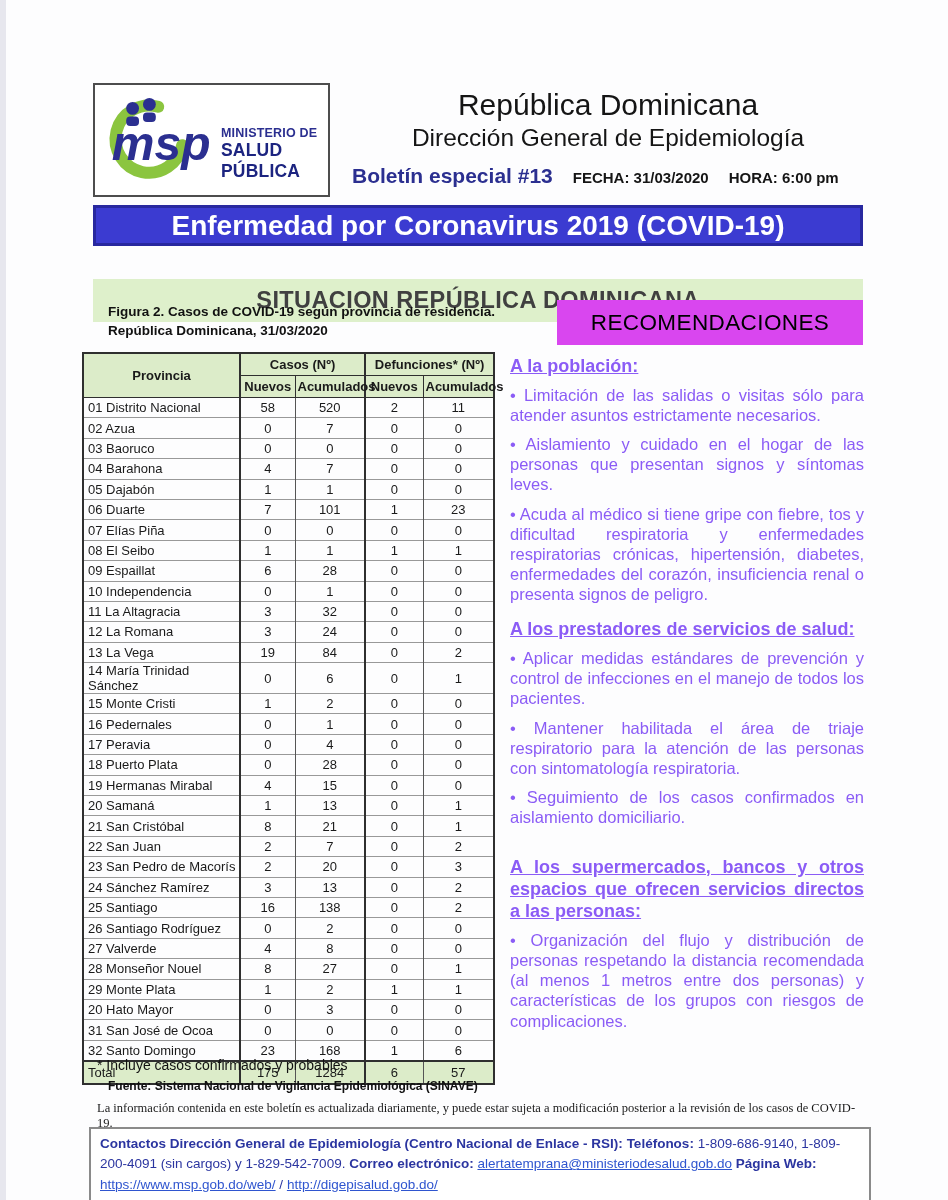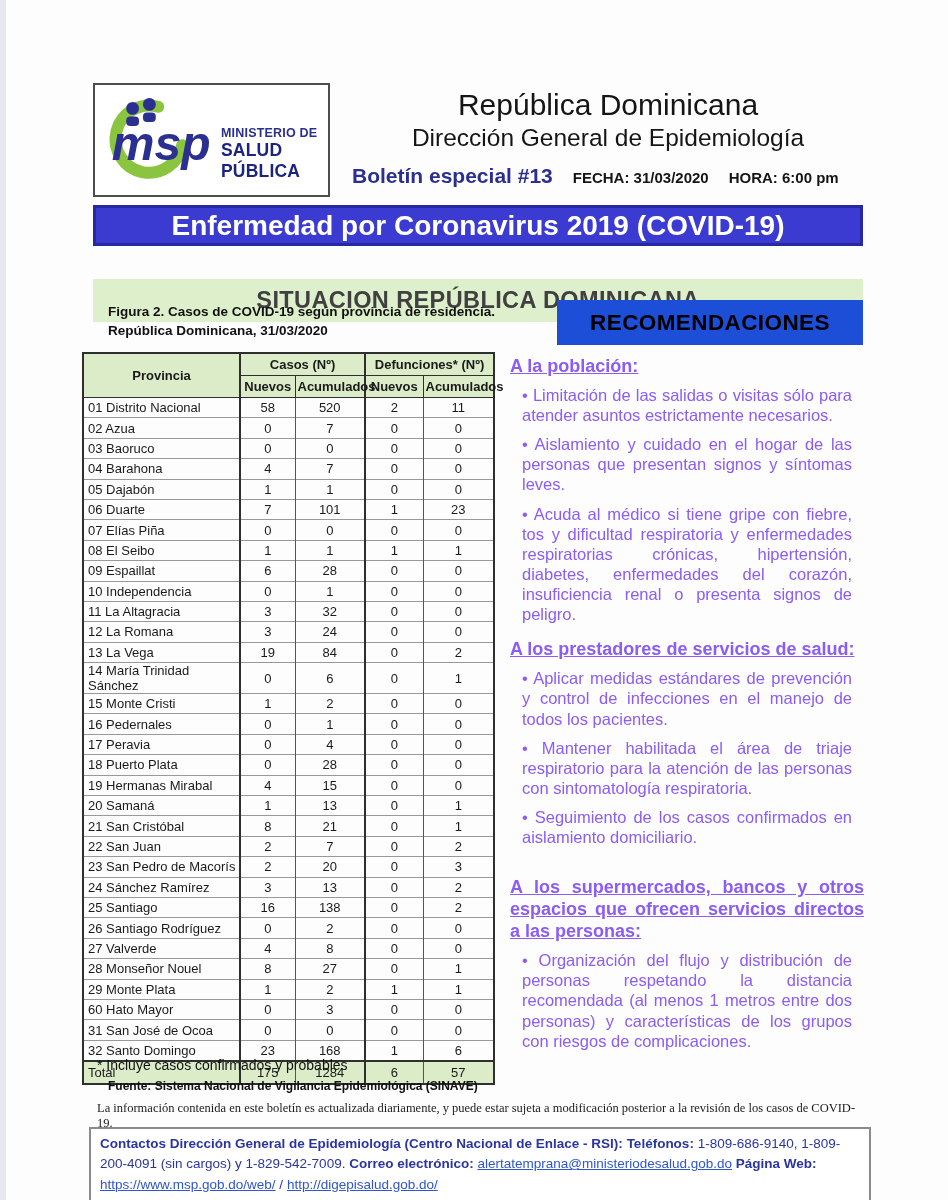--- a/index.html
+++ b/index.html
@@ -22,43 +22,43 @@
 
   
   .banner-main{position:absolute;left:93px;top:205px;width:770px;height:41px;background:#3b3bd1;
     border:3px solid #28289f;box-sizing:border-box;color:#fff;font-weight:bold;font-size:28px;
     display:flex;align-items:center;justify-content:center;}
   .banner-sit{position:absolute;left:93px;top:252px;width:770px;height:43px;background:#def0cb;
     color:#404040;font-weight:bold;font-size:23.5px;letter-spacing:.4px;
     display:flex;align-items:center;justify-content:center;margin-top:27px;}
   .figure-caption{position:absolute;left:108px;top:303px;width:440px;font-size:13.5px;font-weight:bold;
     line-height:1.4;color:#111;}
-  .reco-title{position:absolute;left:557px;top:300px;width:306px;height:45px;background:#1d4ed8;
-    display:flex;align-items:center;justify-content:center;font-weight:bold;font-size:22.5px;
+  .reco-title{position:absolute;left:557px;top:300px;width:306px;height:45px;background:#d946ef;
+    display:flex;align-items:center;justify-content:center;font-weight:normal;font-size:22.5px;
     letter-spacing:.4px;color:#000;}
 
   
   .prov-table{position:absolute;left:82px;top:352px;width:411px;border-collapse:collapse;
     table-layout:fixed;font-size:13px;color:#1a1a1a;border:2px solid #2f2f2f;}
   .prov-table th{background:#dcecc9;font-weight:bold;font-size:13px;border:1px solid #2f2f2f;
     padding:0 2px;height:21px;}
   .prov-table td{padding:0 3px;height:19.4px;border-left:1px solid #555;border-top:1px solid #999;}
   .prov-table td:nth-child(2),.prov-table th.gsep,.prov-table td:nth-child(4){border-left:2px solid #2f2f2f;}
   .prov-table td.prov{text-align:left;padding-left:4px;}
   .prov-table td.num,.prov-table td:nth-child(n+2){text-align:center;}
   .prov-table .total-row td{background:#dcecc9;font-weight:normal;border-top:2px solid #2f2f2f;height:21px;}
   .footnote{position:absolute;left:97px;top:1057px;font-size:14px;color:#111;}
 
   
   .reco-col{position:absolute;left:510px;top:352px;width:354px;font-size:16.5px;line-height:1.22;
     text-align:justify;color:#8b5cf6;hyphens:auto;}
   .reco-head{font-weight:bold;text-decoration:underline;font-size:18px;margin:15px 0 7px;}
   .reco-head:first-child{margin-top:4px;}
   .reco-head.big-gap{margin-top:30px;}
-  .bullet{margin:0 12px 9px;}
+  .bullet{margin:0 0 9px;}
 
   
   .fuente{position:absolute;left:108px;top:1079px;font-size:12px;font-weight:bold;color:#111;}
   .disclaimer{position:absolute;left:97px;top:1101px;width:772px;font-family:"Liberation Serif",serif;
     font-size:12.5px;color:#1a1a1a;}
   .contact-box{position:absolute;left:89px;top:1127px;width:782px;box-sizing:border-box;
     border:2px solid #8a8a8a;padding:5px 9px;font-size:13.5px;line-height:1.5;color:#2b35a0;background:#fff;}
   .cb-b{font-weight:bold;}
   .cb-link{color:#2f55cf;text-decoration:underline;cursor:pointer;}
 </style>
@@ -323,21 +323,21 @@
           <td class="num">1</td>
         </tr>
         <tr>
           <td class="prov">29 Monte Plata</td>
           <td class="num">1</td>
           <td class="num">2</td>
           <td class="num">1</td>
           <td class="num">1</td>
         </tr>
         <tr>
-          <td class="prov">60 Hato Mayor</td>
+          <td class="prov">20 Hato Mayor</td>
           <td class="num">0</td>
           <td class="num">3</td>
           <td class="num">0</td>
           <td class="num">0</td>
         </tr>
         <tr>
           <td class="prov">31 San José de Ocoa</td>
           <td class="num">0</td>
           <td class="num">0</td>
           <td class="num">0</td>

